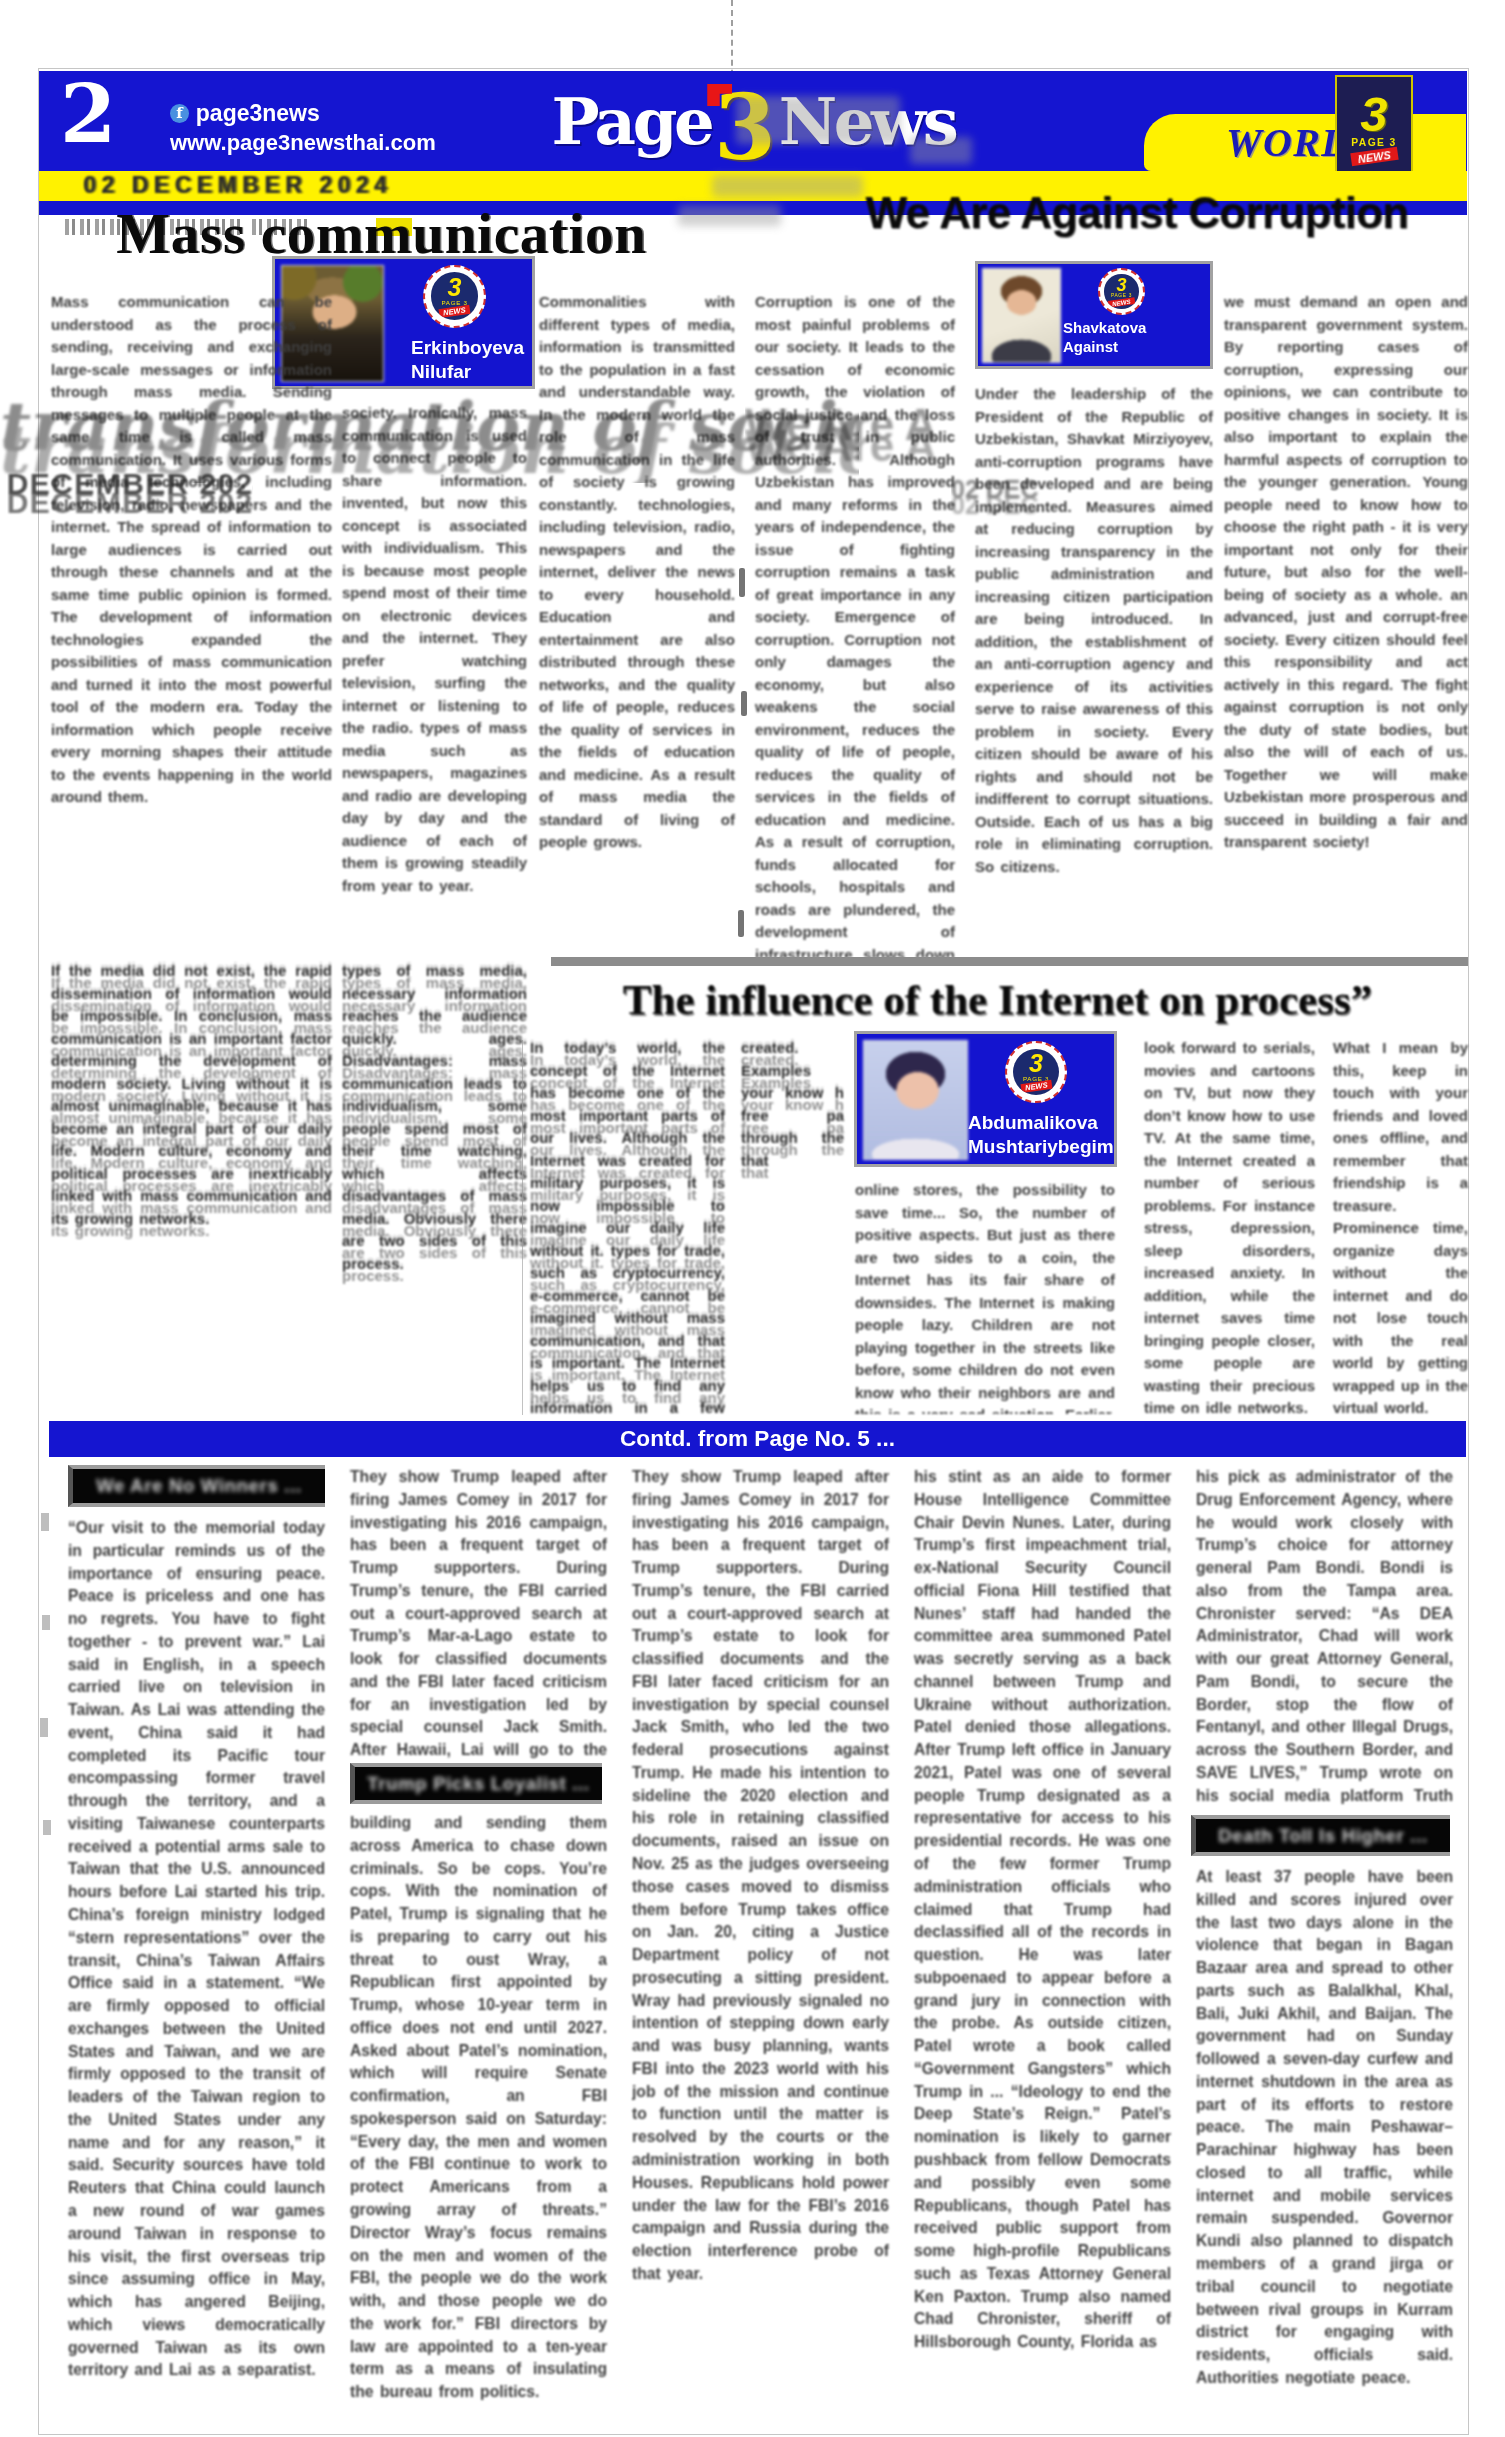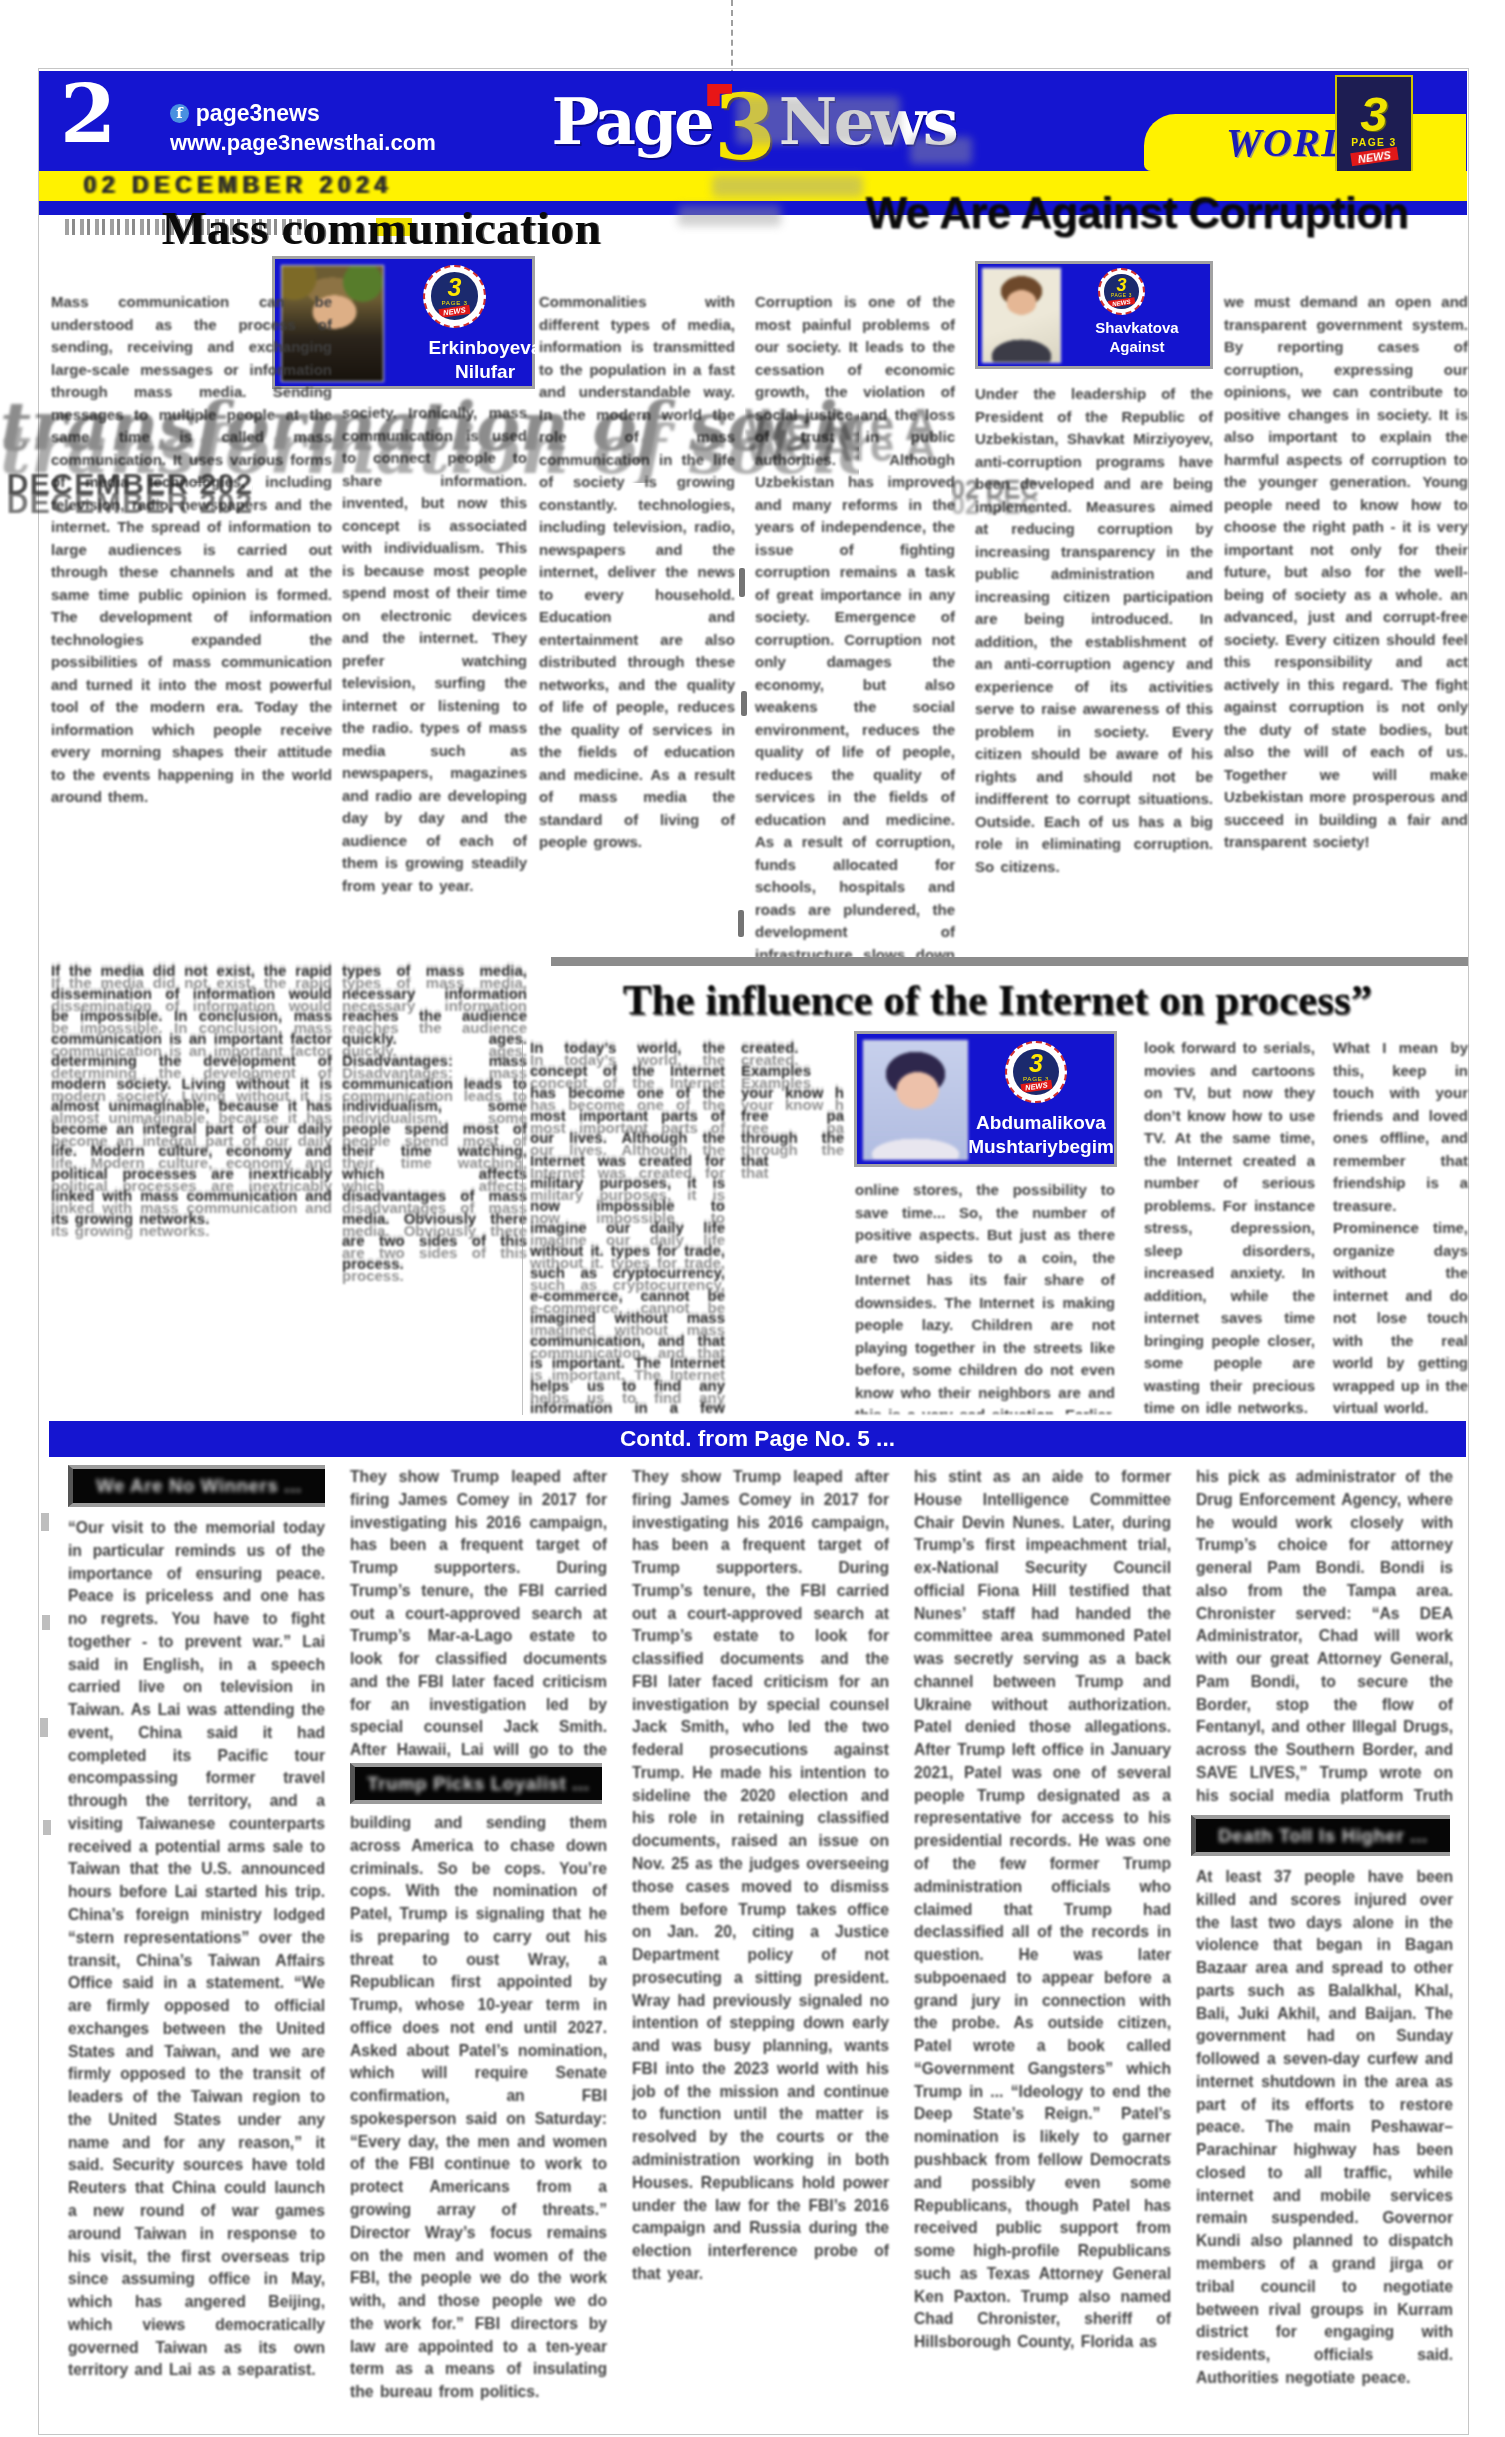--- a/index.html
+++ b/index.html
@@ -25,38 +25,38 @@
   .lb-news{background:#e01818;color:#fff;font-style:italic;font-weight:900;font-size:11px;padding:0.7px 6.8px;transform:rotate(-8deg);filter:blur(0.4px);}
   .datestrip{background:#fff200;}
   .datetxt{color:#2c2c2c;font-weight:900;font-size:23px;letter-spacing:5.5px;filter:blur(1.2px);text-shadow:2.1px 0 0 rgba(40,40,40,.65);}
   .thinblue{background:#1515d0;}
   .foldline{border-left:2.1px dashed rgba(80,80,80,.55);width:0;}
   .smudge{background:#9a9a9a;filter:blur(4.1px);opacity:.45;border-radius:4.1px;}
   .barcode{background:repeating-linear-gradient(90deg,#8a8a8a 0 4.1px,#ffffff 4.1px 7.5px,#6f6f6f 7.5px 9.6px,#ffffff 9.6px 15px);filter:blur(0.4px);opacity:.8;}
   .ypatch{background:#efe200;filter:blur(0.3px);}
   
   .hl{color:#0a0a0a;text-align:center;white-space:nowrap;}
-  .hl-mass{font-family:"Liberation Serif",serif;font-weight:900;font-size:47px;letter-spacing:0.7px;filter:blur(0.7px);text-shadow:1.4px 0 0 rgba(0,0,0,.55);}
+  .hl-mass{font-family:"Liberation Serif",serif;font-weight:900;font-size:57px;letter-spacing:0.7px;filter:blur(0.7px);text-shadow:1.4px 0 0 rgba(0,0,0,.55);}
   .hl-corr{font-family:"Liberation Sans",sans-serif;font-weight:900;font-size:44px;letter-spacing:-0.7px;filter:blur(0.8px);text-shadow:0.7px 1.4px 0 rgba(0,0,0,.5);}
   .hl-net{font-family:"Liberation Serif",serif;font-weight:900;font-size:43px;letter-spacing:0;filter:blur(0.8px);text-shadow:1.4px 2.1px 0 rgba(0,0,0,.5);}
   .graybar{background:#8c8c8c;}
   
   .pbox{background:#1414cf;border:3.4px solid #a2a2a2;box-sizing:border-box;}
   .pphoto{position:absolute;filter:blur(1.7px) saturate(1.15);border:0.7px solid #dcdcdc;}
   .photo1{background:radial-gradient(circle at 80% 14%,#5a7a34 0 15%,transparent 16%),radial-gradient(circle at 12% 10%,#7a6a30 0 16%,transparent 17%),radial-gradient(ellipse 36% 24% at 52% 40%,#d8b08c 0 60%,transparent 61%),radial-gradient(ellipse 42% 20% at 50% 22%,#8a734a 0 60%,transparent 61%),linear-gradient(#6a5c38 0 28%,#2a241c 62%,#16120d 100%);}
   .photo2{background:radial-gradient(ellipse 32% 22% at 50% 36%,#e0b89a 0 60%,transparent 61%),radial-gradient(ellipse 46% 28% at 50% 24%,#6a4a30 0 58%,transparent 59%),radial-gradient(ellipse 64% 30% at 50% 94%,#3c3c46 0 60%,transparent 61%),linear-gradient(160deg,#ece8da 0 55%,#d8d4c4 100%);}
   .photo3{background:radial-gradient(ellipse 34% 26% at 52% 42%,#e8c2ae 0 60%,transparent 61%),radial-gradient(ellipse 52% 34% at 50% 28%,#2e2848 0 55%,transparent 56%),radial-gradient(ellipse 70% 22% at 50% 96%,#e8e6ee 0 60%,transparent 61%),linear-gradient(#c8d0e8,#b2bcdc);}
   .plogo{position:absolute;background:#fff;border-radius:50%;border:2.1px dashed #d03030;display:flex;align-items:center;justify-content:center;filter:blur(0.5px);box-sizing:border-box;}
   .plogo-inner{width:80%;height:80%;background:#1b2a6e;border-radius:50%;display:flex;flex-direction:column;align-items:center;justify-content:center;color:#ffe800;overflow:hidden;}
   .plogo-3{font-weight:900;font-style:italic;line-height:.9;}
   .plogo-sub{letter-spacing:0.7px;}
   .plogo-news{background:#e01818;color:#fff;font-style:italic;font-weight:900;padding:0 4.1px;transform:rotate(-8deg);margin-top:0.7px;}
   .lg .plogo-3{font-size:25px;} .lg .plogo-sub{font-size:6.2px;} .lg .plogo-news{font-size:7.5px;}
   .sm .plogo-3{font-size:18px;} .sm .plogo-sub{font-size:4.8px;} .sm .plogo-news{font-size:6.2px;}
-  .pcap{position:absolute;color:#fff;font-weight:700;text-align:center;filter:blur(0.5px);line-height:1.25;}
+  .pcap{position:absolute;color:#fff;font-weight:700;text-align:left;filter:blur(0.5px);line-height:1.25;}
   
   .btxt{font-size:15px;line-height:1.5;text-align:justify;color:#3f3f3f;font-weight:700;filter:blur(1.2px);overflow:hidden;word-spacing:2.1px;}
   .btxt-b{font-size:15.7px;line-height:1.45;}
   .ghosted{color:#2e2e2e;filter:blur(0.8px);text-shadow:0 11.6px 0 rgba(30,30,30,.5),0 -3.4px 0 rgba(30,30,30,.22);}
   .ghost-ov{pointer-events:none;overflow:hidden;white-space:nowrap;}
   .ghost-band-t{font-family:"DejaVu Serif",serif;font-weight:900;font-style:italic;font-size:67px;color:#1c1c1c;opacity:.5;filter:blur(1.8px);transform:skewX(-8deg) scaleY(.85) rotate(-.5deg);text-shadow:0 23px 0 rgba(20,20,20,.7);}
   .ghost-weare-t{font-weight:900;font-size:44px;color:#222;opacity:.45;filter:blur(1.5px);text-shadow:0 20.5px 0 rgba(20,20,20,.8);}
   .ghost-date-t{font-weight:900;font-size:30px;color:#222;opacity:.8;filter:blur(1.1px);text-shadow:0 19px 0 rgba(30,30,30,.75);transform:rotate(-3deg);letter-spacing:1.4px;}
   .ghost-date-s{font-weight:900;font-size:25px;color:#333;opacity:.6;filter:blur(1.4px);transform:rotate(-2deg);text-shadow:0 16.4px 0 rgba(30,30,30,.6);}
   

